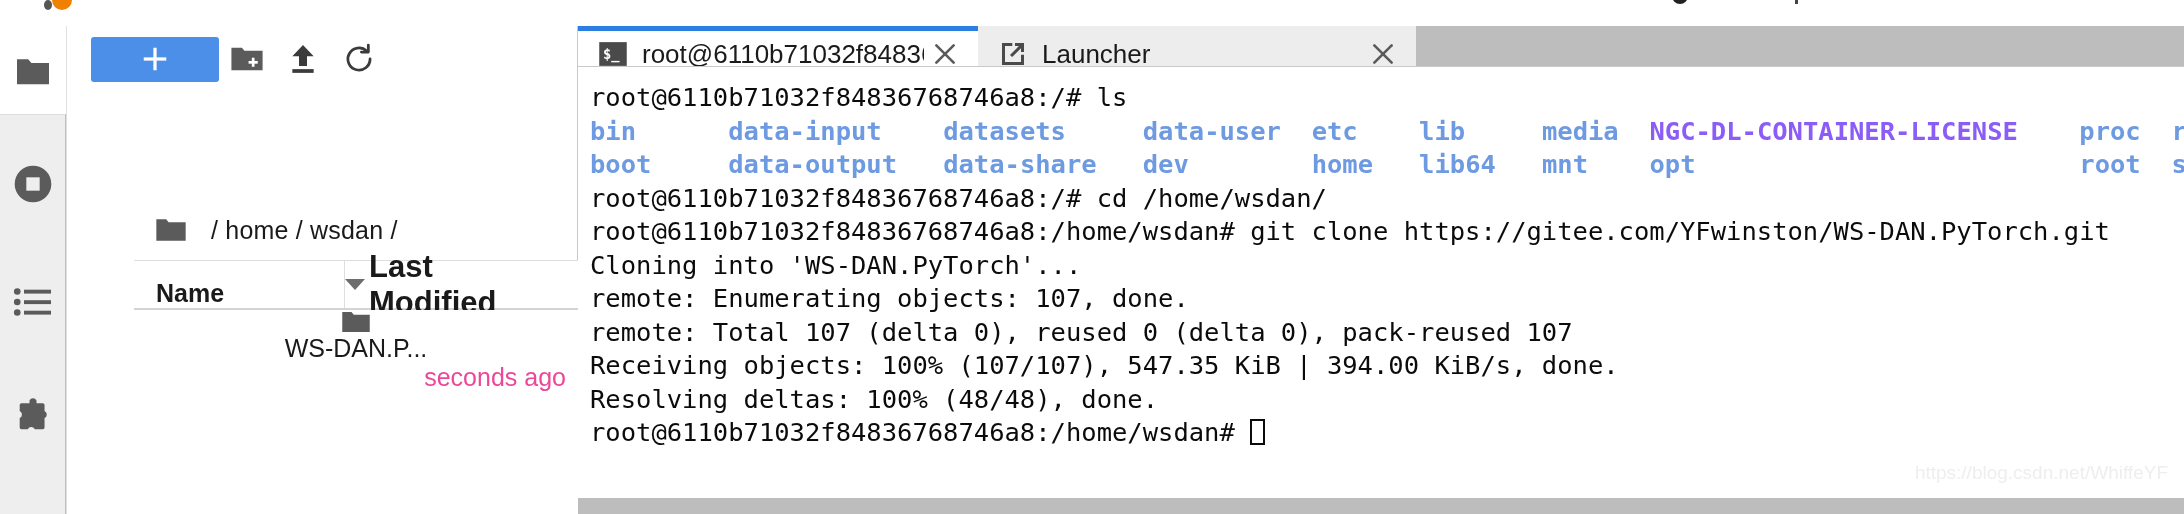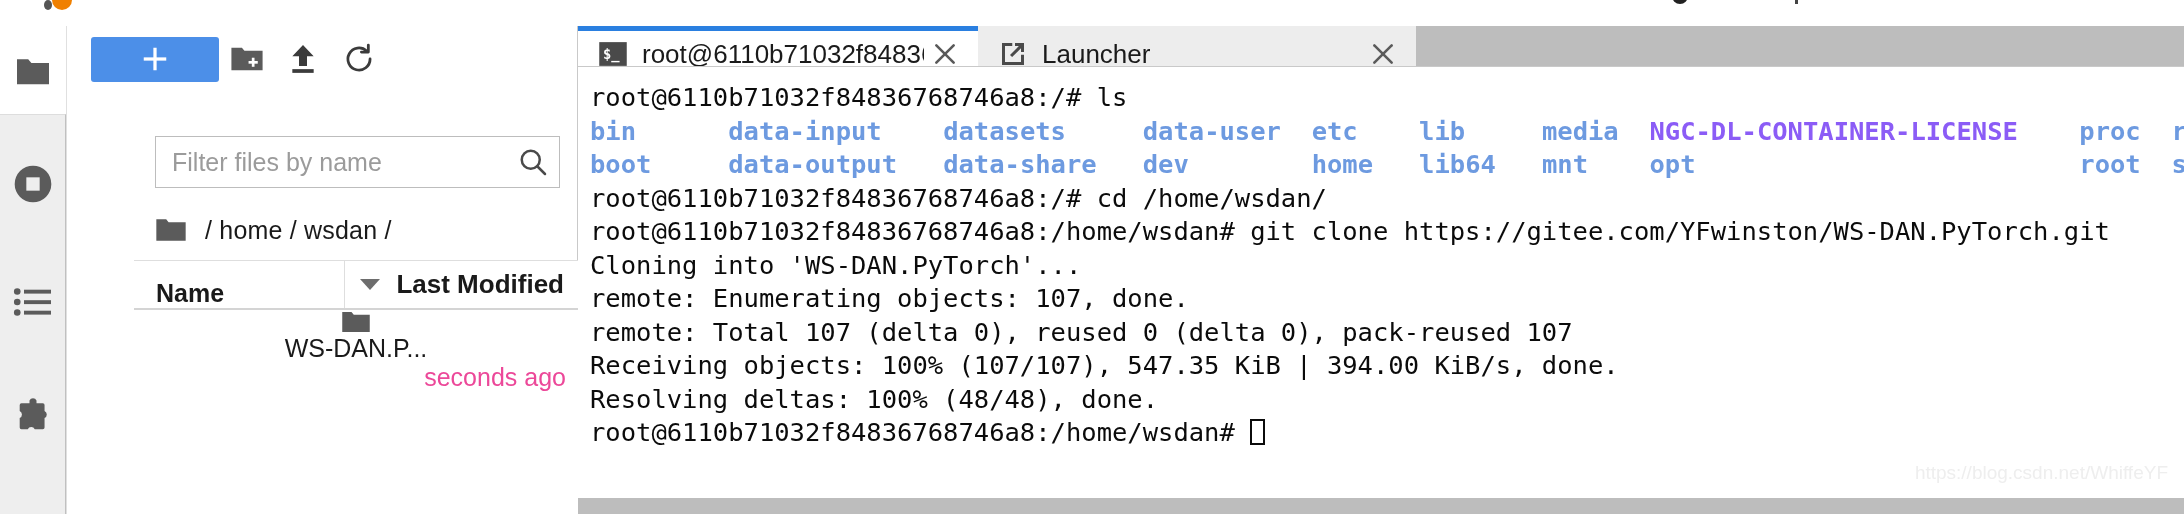--- a/index.html
+++ b/index.html
@@ -175,21 +175,21 @@
     cursor: pointer;
   }
 
   
   .fb-crumbs {
     position: absolute;
     left: 88px; top: 176px;
     width: 405px; height: 56px;
     display: flex;
     align-items: center;
-    gap: 4px;
+    gap: 10px;
   }
   .fb-crumbs .crumb-home-ico { margin-right: 14px; display:flex; cursor:pointer; }
   .fb-crumbs .crumb-text {
     font-size: 25px;
     color: #1a1a1a;
     letter-spacing: 0.2px;
     white-space: nowrap;
   }
 
   
@@ -215,25 +215,25 @@
     color: #1a1a1a;
     cursor: pointer;
   }
   .fb-colhead .col-mod {
     flex: 1;
     display: flex;
     align-items: center;
     justify-content: flex-end;
     padding-right: 14px;
     box-sizing: border-box;
-    font-size: 26px;
+    font-size: 31px;
     font-weight: bold;
     color: #1a1a1a;
     cursor: pointer;
-    gap: 16px;
+    gap: 4px;
   }
   .sort-caret {
     width: 0; height: 0;
     border-left: 10px solid transparent;
     border-right: 10px solid transparent;
     border-top: 11px solid #6d6d6d;
   }
 
   
   .fb-list {
@@ -457,29 +457,20 @@
         <button class="tb-icon-btn" title="Refresh File List">
           <span>
             <svg width="32" height="32" viewBox="0 0 24 24">
               <path d="M20.3 12a8.3 8.3 0 1 1-2.6-6" fill="none" stroke="#3b3b3b" stroke-width="2.1" stroke-linecap="round"></path>
               <path d="M19 1.6v5.2h-5.2" fill="none" stroke="#3b3b3b" stroke-width="2.1" stroke-linecap="round" stroke-linejoin="round"></path>
             </svg>
           </span>
         </button>
       </div>
 
-      <div class="fb-filter">
-        <input type="text" value="" placeholder="Filter files by name" style="">
-        <span class="search-ico">
-          <svg width="30" height="30" viewBox="0 0 24 24">
-            <circle cx="10.2" cy="10.2" r="7.2" fill="none" stroke="#4a4a4a" stroke-width="2"></circle>
-            <line x1="15.4" y1="15.4" x2="21.6" y2="21.6" stroke="#4a4a4a" stroke-width="2" stroke-linecap="round"></line>
-          </svg>
-        </span>
-      </div>
 
       <div class="fb-crumbs">
         <span class="crumb-home-ico">
           <svg width="32" height="26" viewBox="0 0 24 19">
             <path d="M1 1.5h7.4l1.8 2.2H23v13.8H1z" fill="#5b5b5b"></path>
           </svg>
         </span>
         <span class="crumb-text">/ home / wsdan /</span>
       </div>
 

